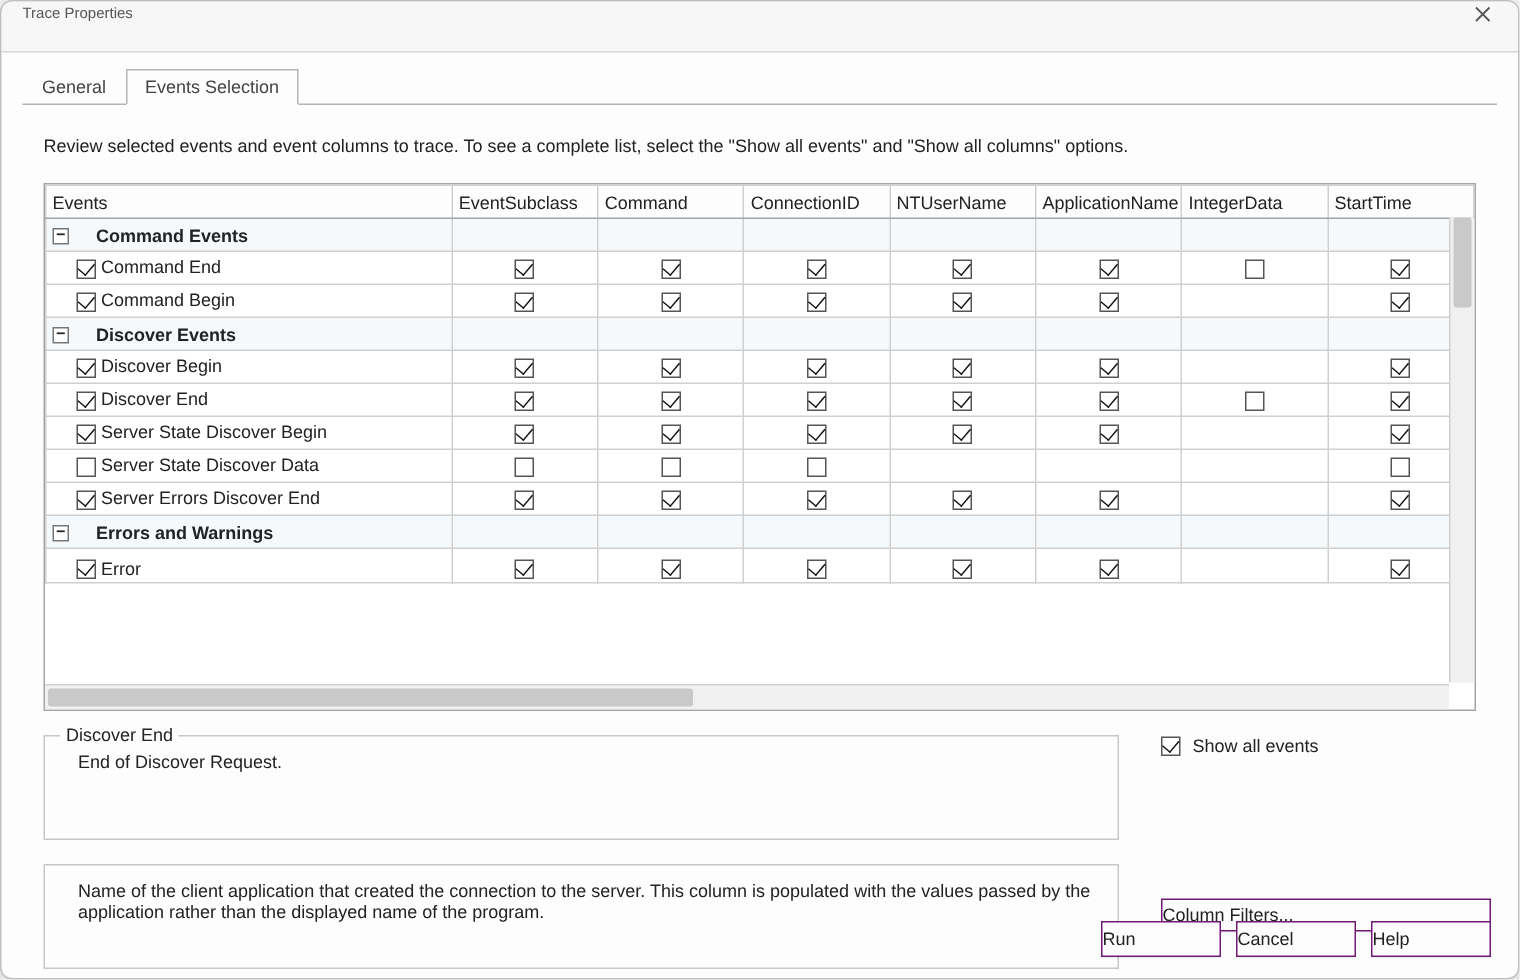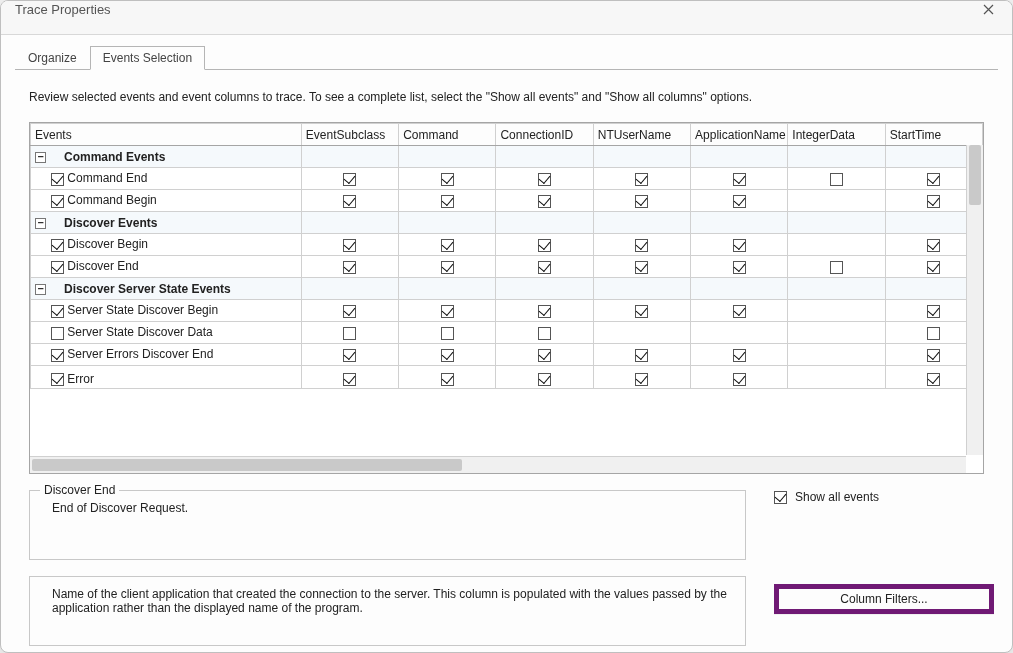--- a/index.html
+++ b/index.html
@@ -12,21 +12,21 @@
     border-radius: 8px;
     box-shadow: 0 4px 20px rgba(0,0,0,0.15);
     overflow: hidden;
   }
   .titlebar {
     height: 34px;
     border-bottom: 1px solid #d8d8d8;
     display: flex; align-items: center; justify-content: space-between;
     padding: 0 10px 16px 14px;
     color: #555;
-    font-size: 13px;
+    font-size: 10px;
     background: #f7f7f7;
   }
   .close-btn { width: 28px; height: 24px; display:flex;align-items:center;justify-content:center; color:#555; border-radius:4px;}
   .tabs { display:flex; align-items:flex-end; padding: 10px 14px 0 14px; }
   .tab {
     padding: 4px 12px;
     border: 1px solid transparent;
     color: #444;
     background: transparent;
     position: relative;
@@ -79,41 +79,41 @@
     border:1px solid #c8c8c8; margin: 16px 10px 0 10px; padding: 10px 14px 14px 14px; position:relative;
   }
   .fieldset .legend {
     position:absolute; top:-8px; left:10px; background:#fdfdfd; padding:0 4px; font-size:12px; color:#222;
   }
   .row-flex { display:flex; gap:18px; align-items:flex-start; }
   .col-left { flex: 1; }
   .col-right { width: 220px; padding-top:10px; }
   .checkline { display:flex; align-items:center; gap:8px; margin:6px 0; }
   .btn {
-    border:5px solid #701a75; background:#fdfdfd; padding:3px 0; width:100%; text-align:center; margin-top:8px;
+    border:1px solid #701a75; background:#fdfdfd; padding:3px 0; width:100%; text-align:left; margin-top:23px;
     box-shadow: 0 1px 0 rgba(0,0,0,0.05);
   }
   .footer { position:absolute; right:18px; bottom:14px; display:flex; gap:10px; }
   .footer .btn { width:80px; padding:4px 0;}
 </style>
 </head>
 <body>
 
 <div class="window">
   <div class="titlebar">
     <span>Trace Properties</span>
     <div class="close-btn">
       <svg width="11" height="11" viewBox="0 0 11 11">
           <path d="M1 1 L10 10 M10 1 L1 10" stroke="currentColor" stroke-width="1.2"></path>
         </svg>
     </div>
   </div>
 
   <div class="tabs" id="tab-strip">
-      <div class="tab">Organize</div>
+      <div class="tab">General</div>
       <div class="tab active">Events Selection</div>
     </div>
   <div class="tabline"></div>
 
   <div class="content">
     <div class="intro">Review selected events and event columns to trace. To see a complete list, select the "Show all events" and "Show all columns" options.</div>
 
     <div class="grid-wrap">
       <table id="grid-table">
         <colgroup>
@@ -192,59 +192,59 @@
             <tr class="row-event">
               <td class="first"><span class="cb checked"></span> <span>Discover End</span></td>
               <td class="center"><span class="cb checked"></span></td>
               <td class="center"><span class="cb checked"></span></td>
               <td class="center"><span class="cb checked"></span></td>
               <td class="center"><span class="cb checked"></span></td>
               <td class="center"><span class="cb checked"></span></td>
               <td class="center"><span class="cb"></span></td>
               <td class="center"><span class="cb checked"></span></td>
             </tr>
+            <tr class="row-event">
+              <td class="first"><span class="cb checked"></span> <span>Server State Discover Begin</span></td>
+              <td class="center"><span class="cb checked"></span></td>
+              <td class="center"><span class="cb checked"></span></td>
+              <td class="center"><span class="cb checked"></span></td>
+              <td class="center"><span class="cb checked"></span></td>
+              <td class="center"><span class="cb checked"></span></td>
+              <td class="center"></td>
+              <td class="center"><span class="cb checked"></span></td>
+            </tr>
+            <tr class="row-event">
+              <td class="first"><span class="cb"></span> <span>Server State Discover Data</span></td>
+              <td class="center"><span class="cb"></span></td>
+              <td class="center"><span class="cb"></span></td>
+              <td class="center"><span class="cb"></span></td>
+              <td class="center"></td>
+              <td class="center"></td>
+              <td class="center"></td>
+              <td class="center"><span class="cb"></span></td>
+            </tr>
+            <tr class="row-event">
+              <td class="first"><span class="cb checked"></span> <span>Server Errors Discover End</span></td>
+              <td class="center"><span class="cb checked"></span></td>
+              <td class="center"><span class="cb checked"></span></td>
+              <td class="center"><span class="cb checked"></span></td>
+              <td class="center"><span class="cb checked"></span></td>
+              <td class="center"><span class="cb checked"></span></td>
+              <td class="center"></td>
+              <td class="center"><span class="cb checked"></span></td>
+            </tr>
             <tr class="group-row">
-              <td colspan="1" class="first"><span class="toggle">−</span>Discover Server State Events</td>
-              <td></td>
-              <td></td>
-              <td></td>
-              <td></td>
-              <td></td>
-              <td></td>
-              <td></td>
-            </tr>
-            <tr class="row-event">
-              <td class="first"><span class="cb checked"></span> <span>Server State Discover Begin</span></td>
-              <td class="center"><span class="cb checked"></span></td>
-              <td class="center"><span class="cb checked"></span></td>
-              <td class="center"><span class="cb checked"></span></td>
-              <td class="center"><span class="cb checked"></span></td>
-              <td class="center"><span class="cb checked"></span></td>
-              <td class="center"></td>
-              <td class="center"><span class="cb checked"></span></td>
-            </tr>
-            <tr class="row-event">
-              <td class="first"><span class="cb"></span> <span>Server State Discover Data</span></td>
-              <td class="center"><span class="cb"></span></td>
-              <td class="center"><span class="cb"></span></td>
-              <td class="center"><span class="cb"></span></td>
-              <td class="center"></td>
-              <td class="center"></td>
-              <td class="center"></td>
-              <td class="center"><span class="cb"></span></td>
-            </tr>
-            <tr class="row-event">
-              <td class="first"><span class="cb checked"></span> <span>Server Errors Discover End</span></td>
-              <td class="center"><span class="cb checked"></span></td>
-              <td class="center"><span class="cb checked"></span></td>
-              <td class="center"><span class="cb checked"></span></td>
-              <td class="center"><span class="cb checked"></span></td>
-              <td class="center"><span class="cb checked"></span></td>
-              <td class="center"></td>
-              <td class="center"><span class="cb checked"></span></td>
+              <td colspan="1" class="first"><span class="toggle">−</span>Errors and Warnings</td>
+              <td></td>
+              <td></td>
+              <td></td>
+              <td></td>
+              <td></td>
+              <td></td>
+              <td></td>
             </tr>
             <tr class="row-event" style="height: 12px;">
               <td class="first" style="padding-top: 6px;"><span class="cb checked"></span> <span>Error</span></td>
               <td class="center" style="padding-top: 6px;"><span class="cb checked"></span></td>
               <td class="center" style="padding-top: 6px;"><span class="cb checked"></span></td>
               <td class="center" style="padding-top: 6px;"><span class="cb checked"></span></td>
               <td class="center" style="padding-top: 6px;"><span class="cb checked"></span></td>
               <td class="center" style="padding-top: 6px;"><span class="cb checked"></span></td>
               <td class="center" style="padding-top: 6px;"></td>
               <td class="center" style="padding-top: 6px;"><span class="cb checked"></span></td>
@@ -279,13 +279,18 @@
         <div class="fieldset" style="height:70px;">
           <div style="padding-left:8px;">Name of the client application that created the connection to the server. This column is populated with the values passed by the application rather than the displayed name of the program.</div>
         </div>
       </div>
       <div class="col-right" style="padding-top:16px;">
         <div class="btn">Column Filters...</div>
       </div>
     </div>
   </div>
 
+  <div class="footer">
+    <div class="btn">Run</div>
+    <div class="btn">Cancel</div>
+    <div class="btn">Help</div>
+  </div>
 </div>
 
 </body></html>

